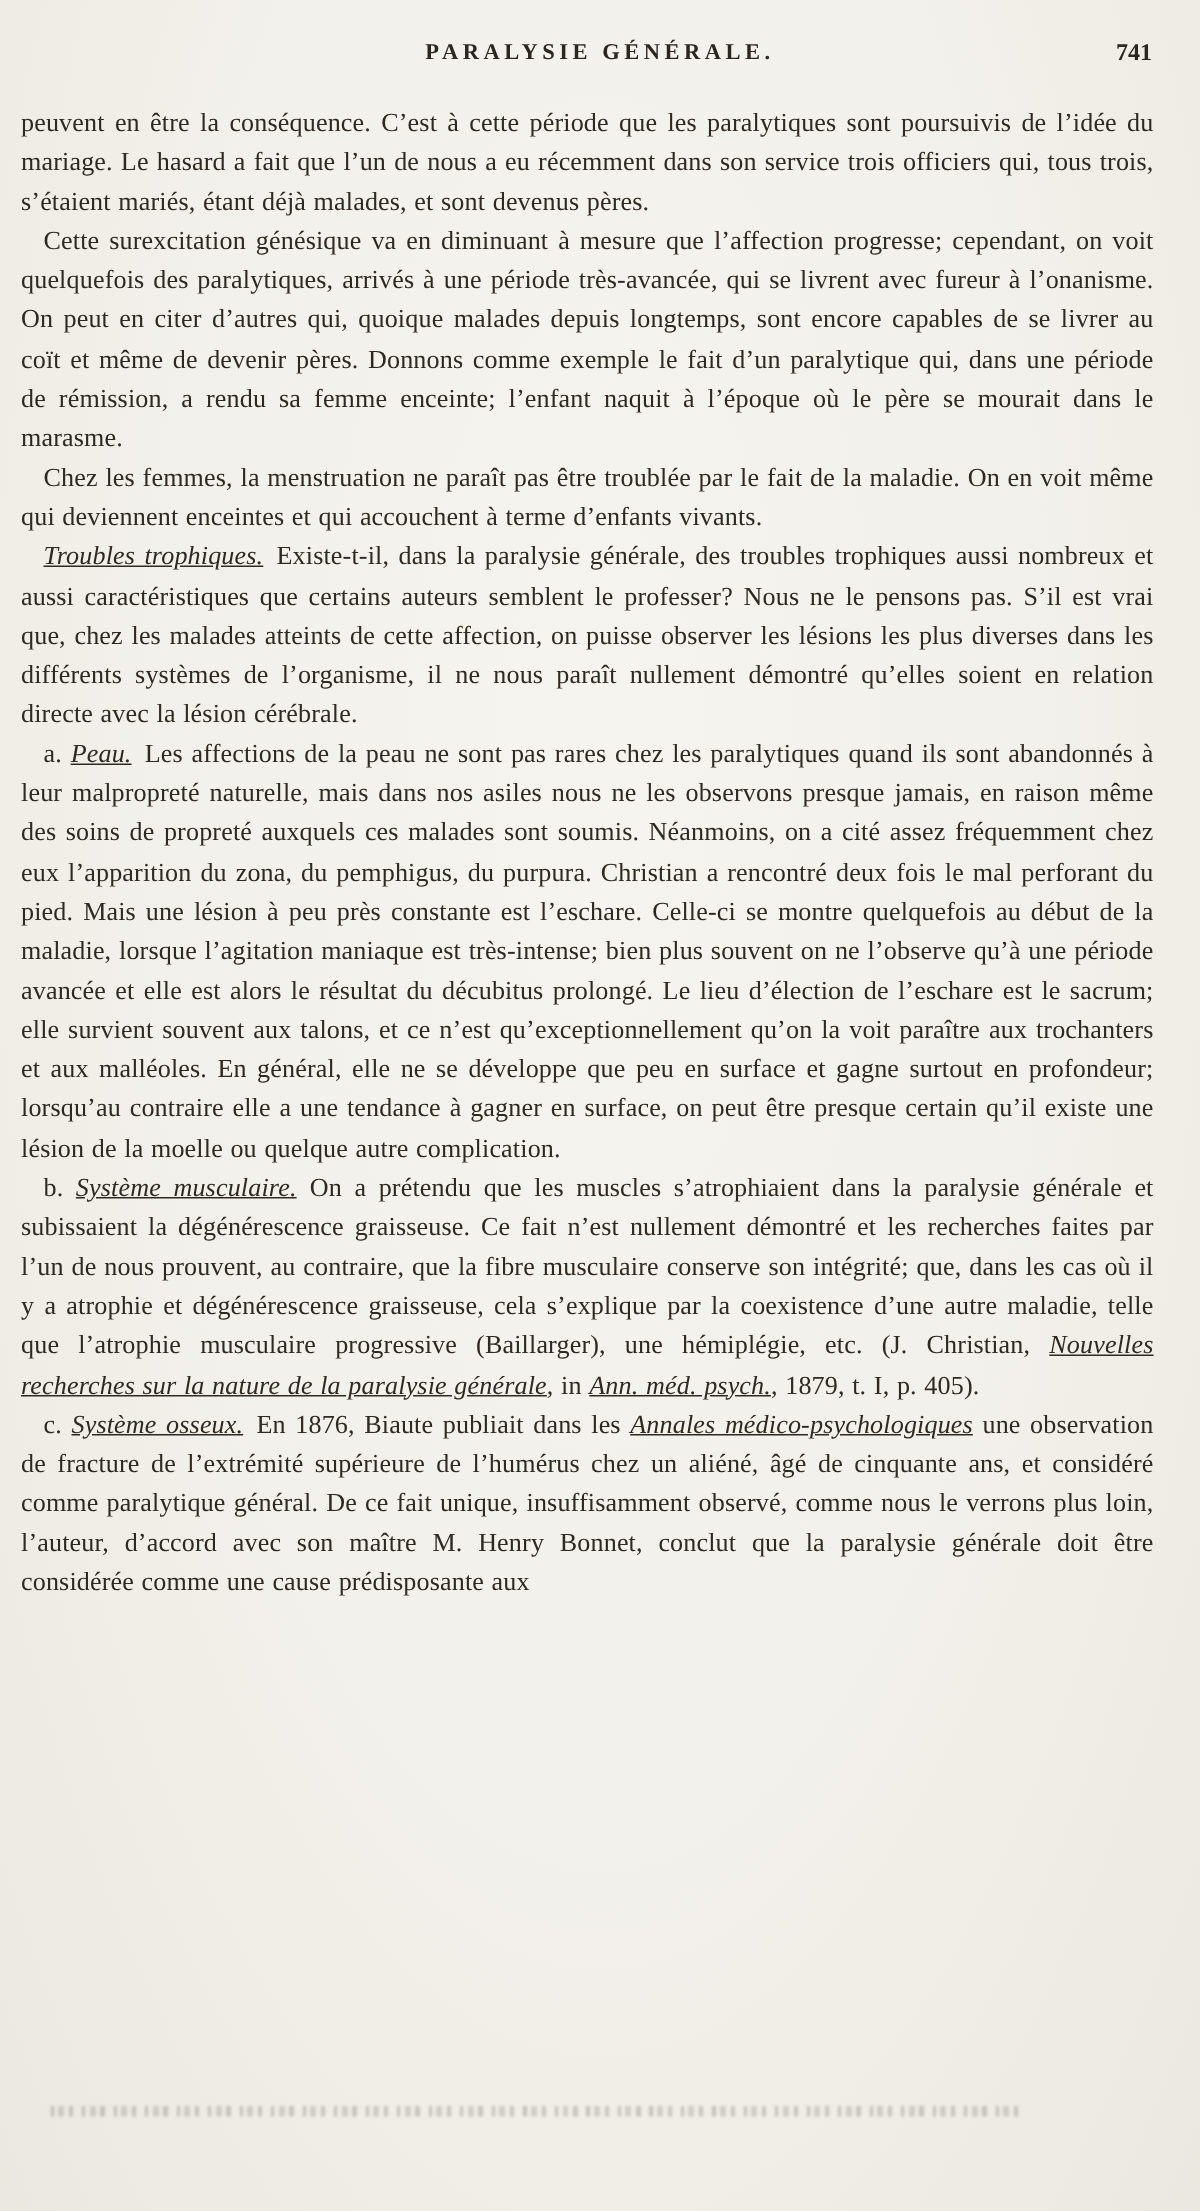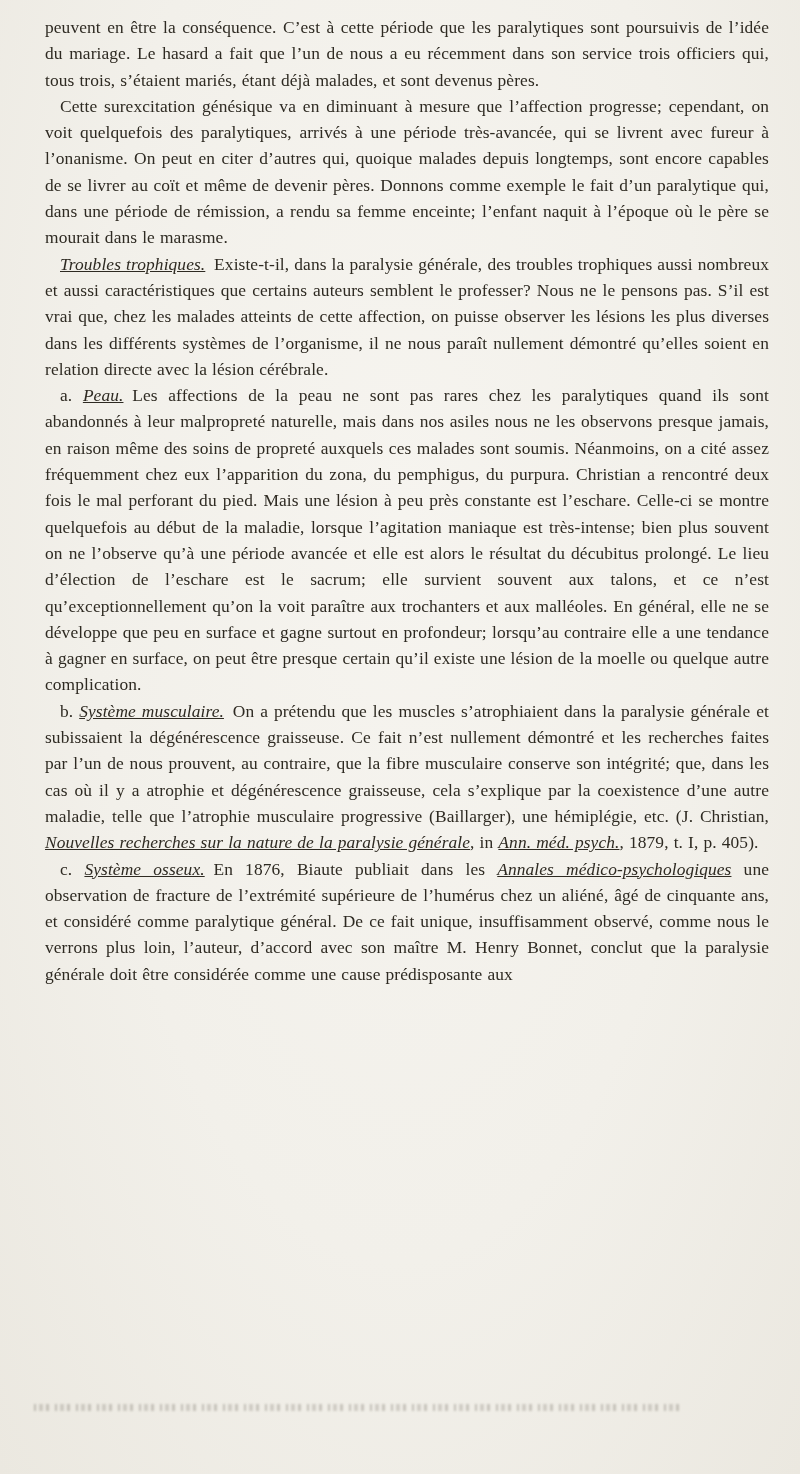--- a/index.html
+++ b/index.html
@@ -30,21 +30,21 @@
   }
   .page-num {
     position: absolute;
     top: 27px;
     right: 32px;
     font-size: 16px;
     font-weight: bold;
     color: #2b2720;
   }
   .text-body {
-    padding: 14px 31px 0 45px;
+    padding: 14px 31px 0 14px;
     font-size: 17.4px;
     line-height: 26.3px;
     text-align: justify;
     word-spacing: 0.6px;
     letter-spacing: 0.1px;
   }
   .para { text-indent: 0; }
   .para.indent { text-indent: 15px; }
   .para i { font-style: italic; text-decoration: underline; }
   .scan-artifact {
@@ -62,25 +62,30 @@
       rgba(72,66,54,0.00) 15px, rgba(72,66,54,0.00) 21px);
     filter: blur(1.2px);
     opacity: 0.55;
   }
 </style>
 </head>
 <body>
 
 <div class="page">
 
+  <header class="running-head">
+    <span class="head-title">PARALYSIE GÉNÉRALE.</span>
+    <span class="page-num">741</span>
+  </header>
 
   <main class="text-body">
 
   <p class="para"><span>peuvent en être la conséquence. C’est à cette période que les paralytiques sont poursuivis de l’idée du mariage. Le hasard a fait que l’un de nous a eu récemment dans son service trois officiers qui, tous trois, s’étaient mariés, étant déjà malades, et sont devenus pères.</span></p>
       <p class="para indent"><span>Cette surexcitation génésique va en diminuant à mesure que l’affection progresse; cependant, on voit quelquefois des paralytiques, arrivés à une période très-avancée, qui se livrent avec fureur à l’onanisme. On peut en citer d’autres qui, quoique malades depuis longtemps, sont encore capables de se livrer au coït et même de devenir pères. Donnons comme exemple le fait d’un paralytique qui, dans une période de rémission, a rendu sa femme enceinte; l’enfant naquit à l’époque où le père se mourait dans le marasme.</span></p>
+      <p class="para indent"><span>Chez les femmes, la menstruation ne paraît pas être troublée par le fait de la maladie. On en voit même qui deviennent enceintes et qui accouchent à terme d’enfants vivants.</span></p>
       <p class="para indent"><i>Troubles trophiques.</i><span> Existe-t-il, dans la paralysie générale, des troubles trophiques aussi nombreux et aussi caractéristiques que certains auteurs semblent le professer? Nous ne le pensons pas. S’il est vrai que, chez les malades atteints de cette affection, on puisse observer les lésions les plus diverses dans les différents systèmes de l’organisme, il ne nous paraît nullement démontré qu’elles soient en relation directe avec la lésion cérébrale.</span></p>
       <p class="para indent"><span>a. </span><i>Peau.</i><span> Les affections de la peau ne sont pas rares chez les paralytiques quand ils sont abandonnés à leur malpropreté naturelle, mais dans nos asiles nous ne les observons presque jamais, en raison même des soins de propreté auxquels ces malades sont soumis. Néanmoins, on a cité assez fréquemment chez eux l’apparition du zona, du pemphigus, du purpura. Christian a rencontré deux fois le mal perforant du pied. Mais une lésion à peu près constante est l’eschare. Celle-ci se montre quelquefois au début de la maladie, lorsque l’agitation maniaque est très-intense; bien plus souvent on ne l’observe qu’à une période avancée et elle est alors le résultat du décubitus prolongé. Le lieu d’élection de l’eschare est le sacrum; elle survient souvent aux talons, et ce n’est qu’exceptionnellement qu’on la voit paraître aux trochanters et aux malléoles. En général, elle ne se développe que peu en surface et gagne surtout en profondeur; lorsqu’au contraire elle a une tendance à gagner en surface, on peut être presque certain qu’il existe une lésion de la moelle ou quelque autre complication.</span></p>
       <p class="para indent"><span>b. </span><i>Système musculaire.</i><span> On a prétendu que les muscles s’atrophiaient dans la paralysie générale et subissaient la dégénérescence graisseuse. Ce fait n’est nullement démontré et les recherches faites par l’un de nous prouvent, au contraire, que la fibre musculaire conserve son intégrité; que, dans les cas où il y a atrophie et dégénérescence graisseuse, cela s’explique par la coexistence d’une autre maladie, telle que l’atrophie musculaire progressive (Baillarger), une hémiplégie, etc. (J. Christian, </span><i>Nouvelles recherches sur la nature de la paralysie générale</i><span>, in </span><i>Ann. méd. psych.</i><span>, 1879, t. I, p. 405).</span></p>
       <p class="para indent"><span>c. </span><i>Système osseux.</i><span> En 1876, Biaute publiait dans les </span><i>Annales médico-psychologiques</i><span> une observation de fracture de l’extrémité supérieure de l’humérus chez un aliéné, âgé de cinquante ans, et considéré comme paralytique général. De ce fait unique, insuffisamment observé, comme nous le verrons plus loin, l’auteur, d’accord avec son maître M. Henry Bonnet, conclut que la paralysie générale doit être considérée comme une cause prédisposante aux</span></p>
     </main>
 
   <div class="scan-artifact"></div>
 
 </div>
 

